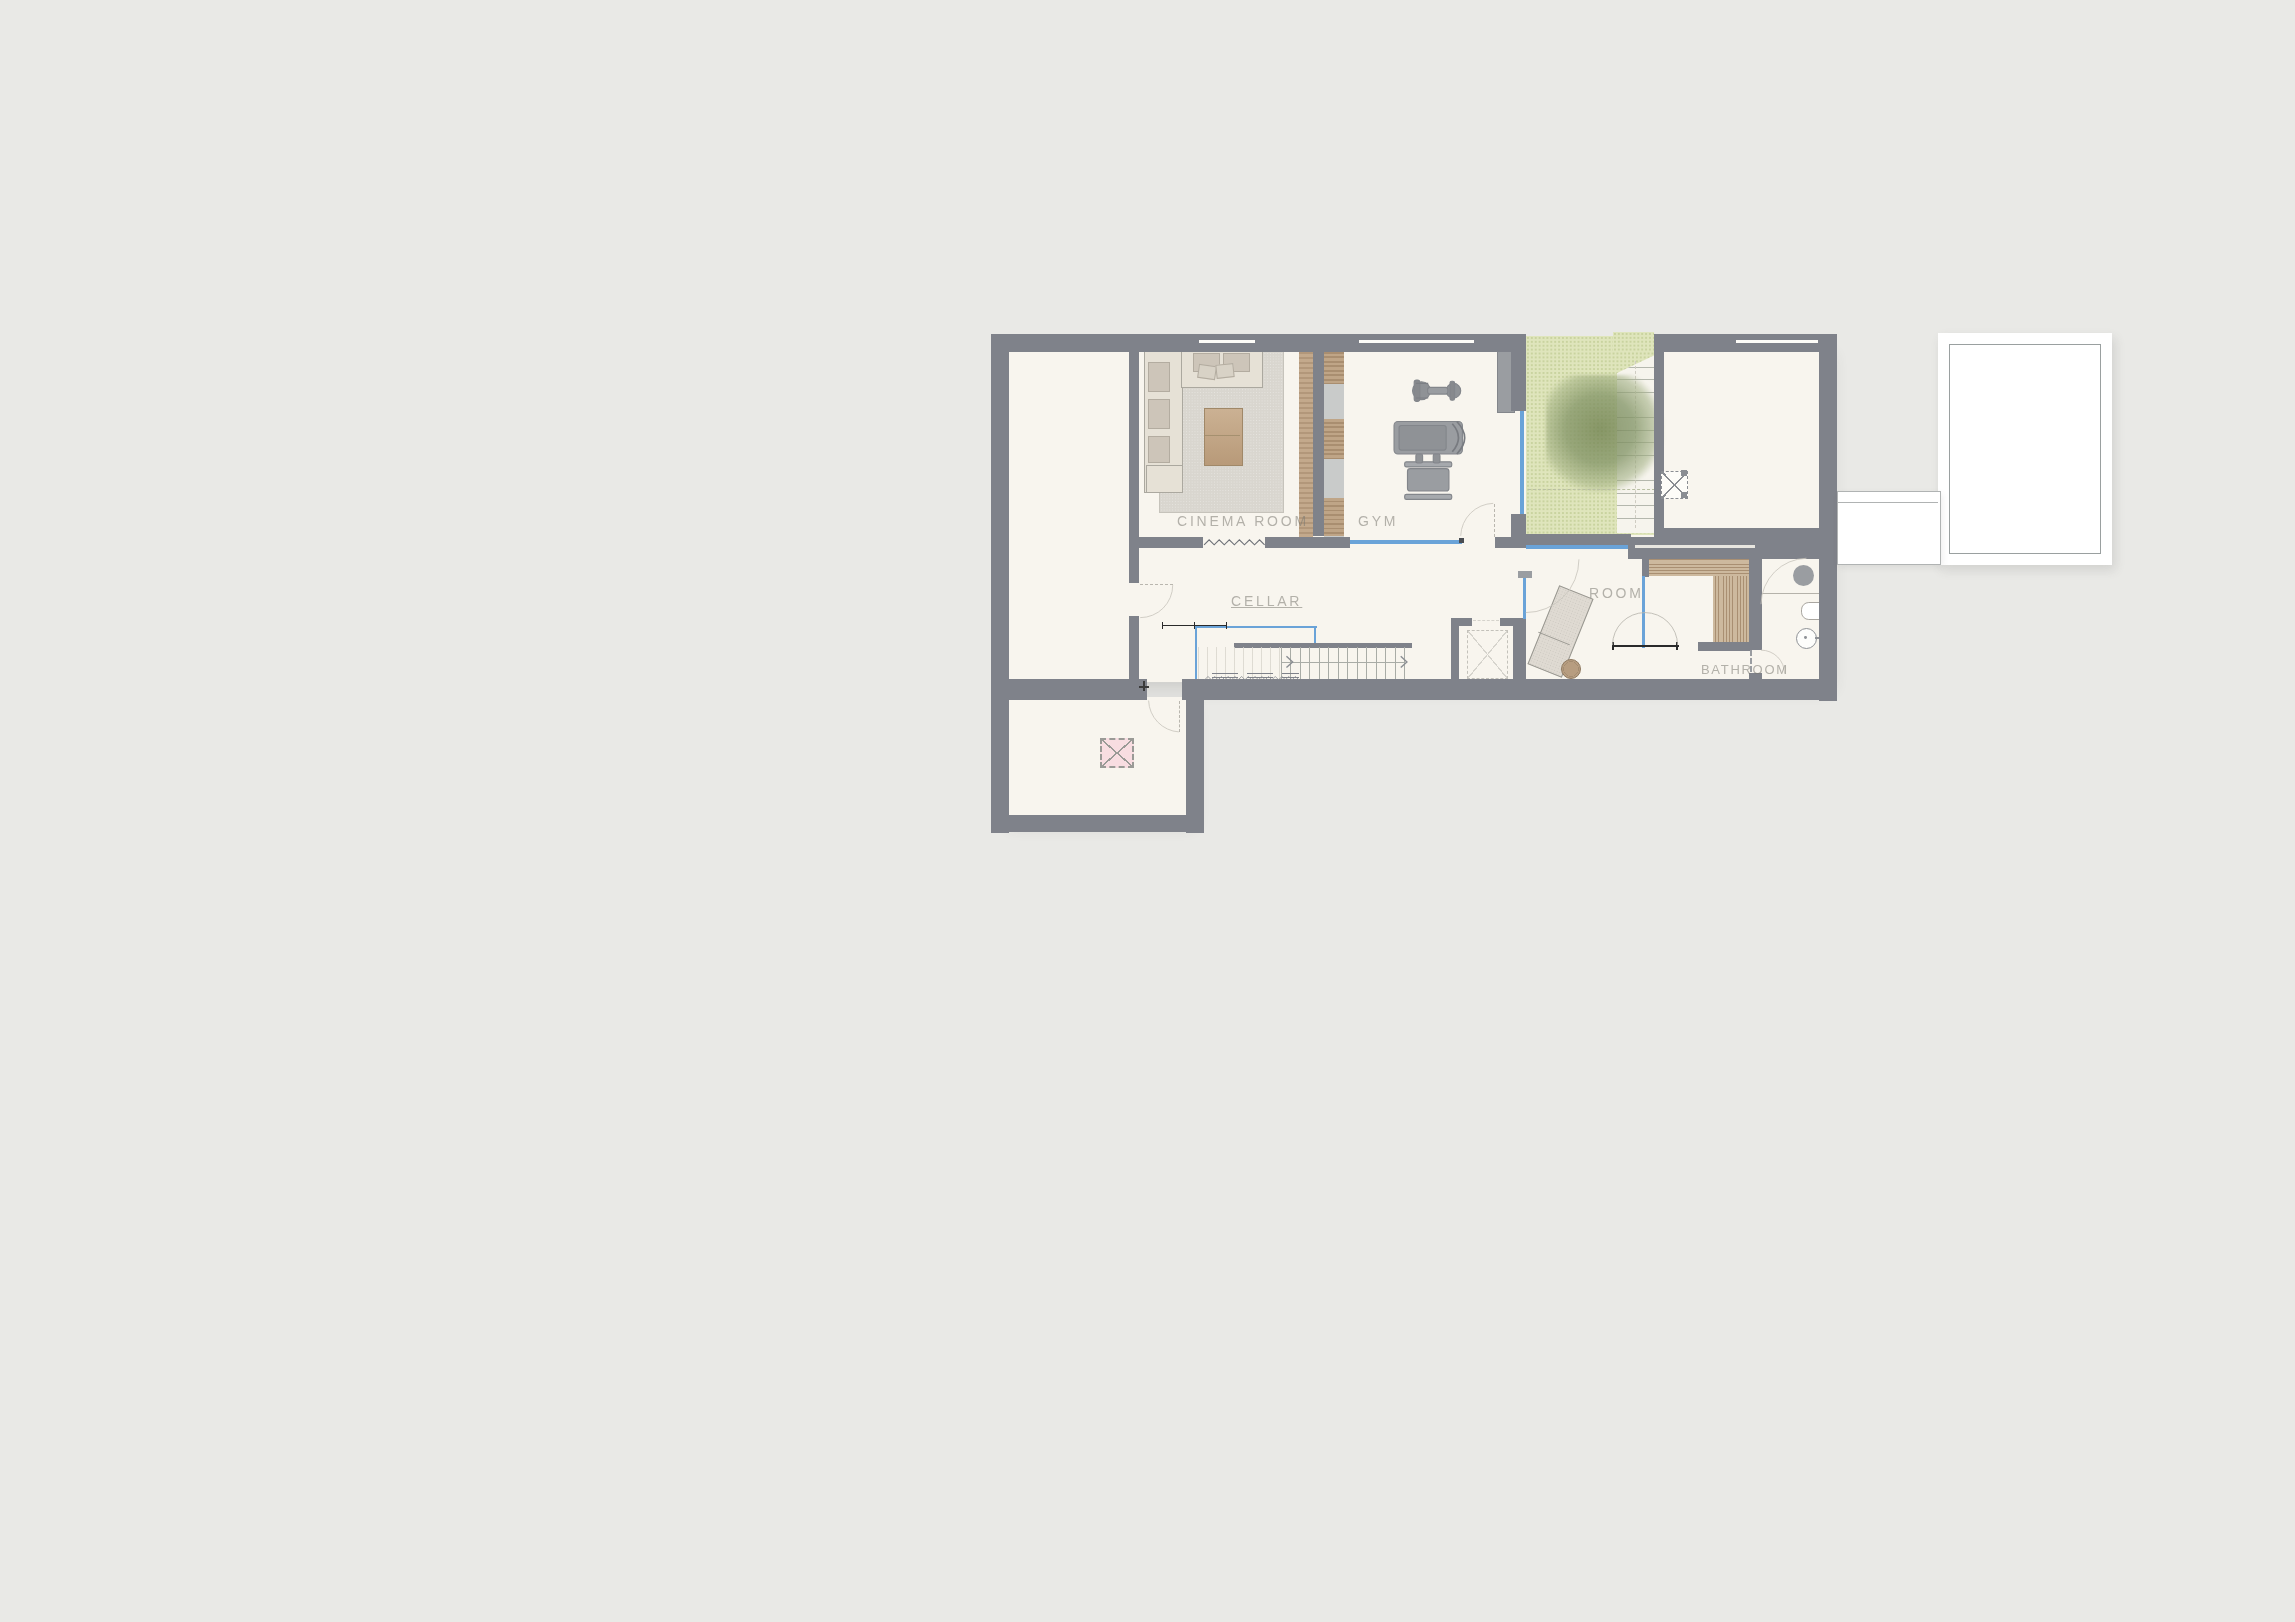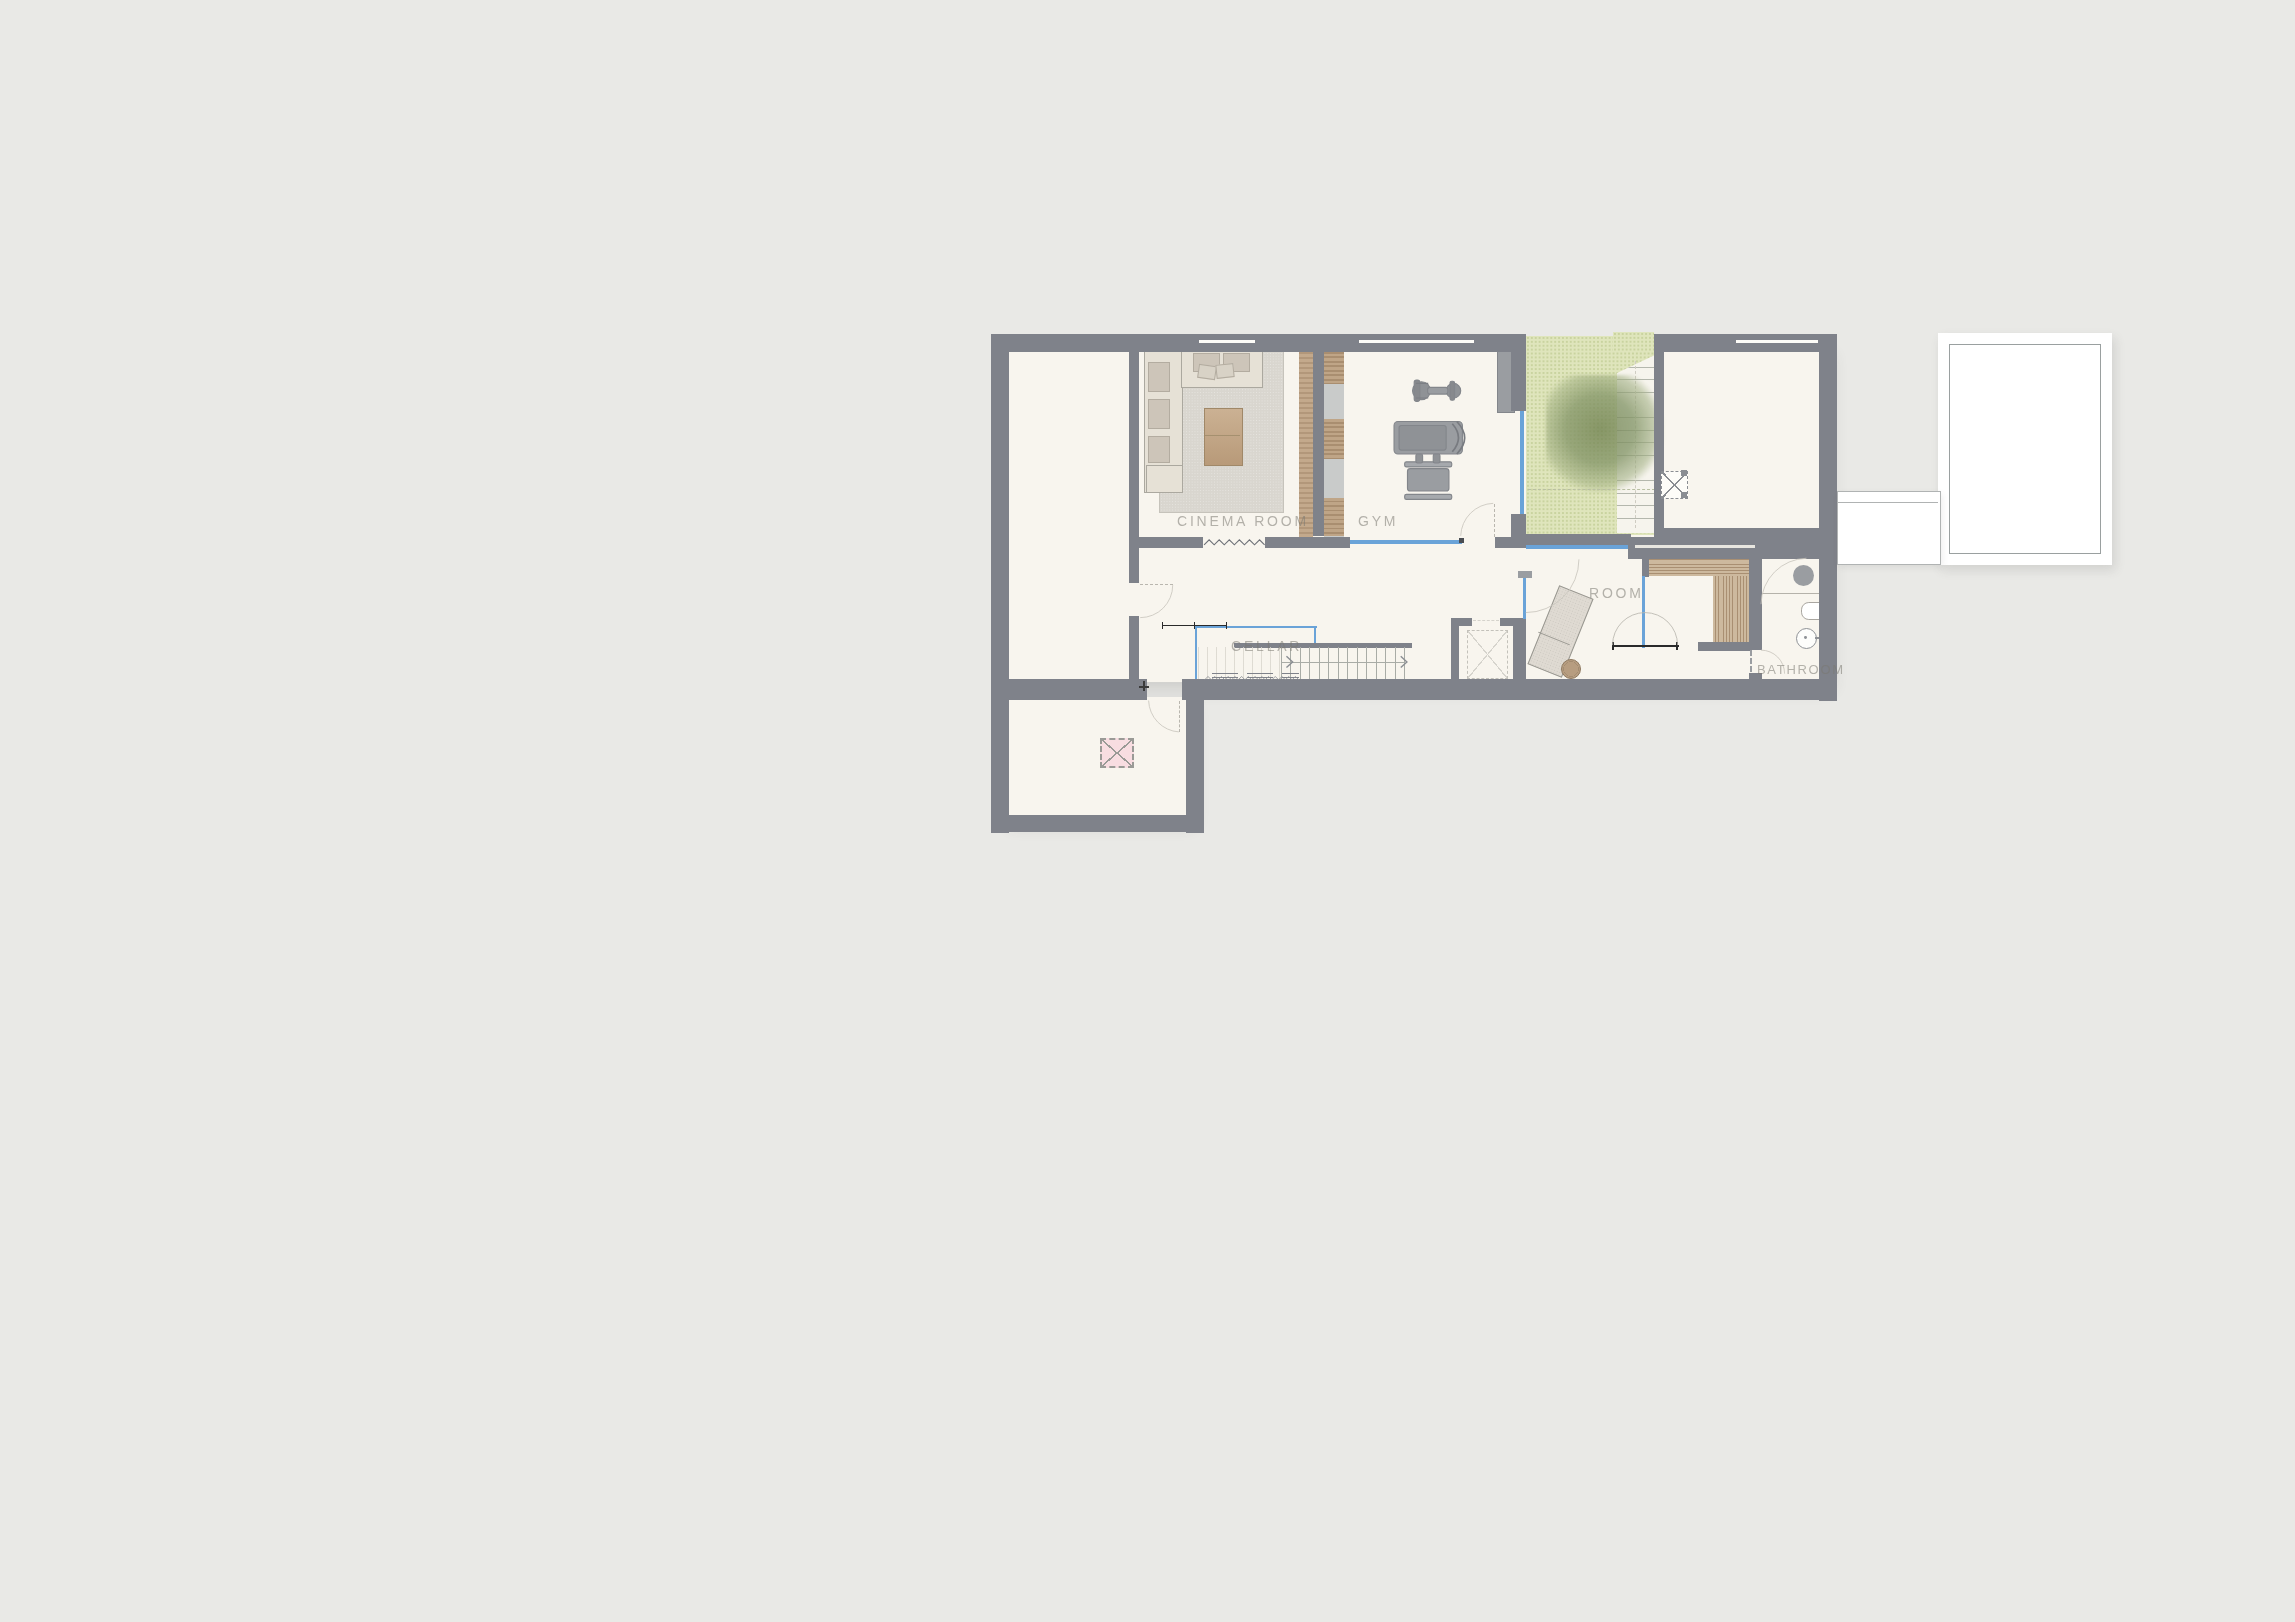--- a/index.html
+++ b/index.html
@@ -200,23 +200,23 @@
     <g fill="none" stroke="#8b8e93" stroke-width="2.5">
       <path d="M2296,1171 L2307,1181 L2296,1191"></path>
       <path d="M2500,1171 L2511,1181 L2500,1191"></path>
     </g>
     <path d="M2149,972 l9,-9 l9,9 l9,-9 l9,9 l9,-9 l9,9 l9,-9 l9,9 l9,-9 l9,9 l9,-9 l9,9" fill="none" stroke="#6f7278" stroke-width="2"></path>
     <path d="M2150,1213 l6,-6 l6,6 l6,-6 l6,6 l6,-6 l6,6 l6,-6 l6,6 l6,-6 l6,6 l6,-6 l6,6 l6,-6 l6,6 l6,-6 l6,6 l6,-6 l6,6 l6,-6 l6,6 l6,-6 l6,6 l6,-6 l6,6 l6,-6 l6,6 l6,-6 l6,6" fill="none" stroke="#8b8e93" stroke-width="1.5"></path>
   </svg>
 
   <div class="abs label" style="left:1177px;top:513px;">CINEMA ROOM</div>
   <div class="abs label" style="left:1358px;top:513px;">GYM</div>
-  <div class="abs label" style="left:1231px;top:638px;">CELLAR</div>
+  <div class="abs label" style="left:1231px;top:593px;text-decoration:underline;">CELLAR</div>
   <div class="abs label" style="left:1589px;top:585px;">ROOM</div>
-  <div class="abs label" style="left:1757px;top:662px;font-size:13px;letter-spacing:1.7px;">BATHROOM</div>
+  <div class="abs label" style="left:1701px;top:662px;font-size:13px;letter-spacing:1.7px;">BATHROOM</div>
 
   <div class="abs patio" style="left:1938px;top:333px;width:174px;height:232px;"></div>
   <div class="abs patio-inner" style="left:1949px;top:344px;width:150px;height:208px;"></div>
   <div class="abs smallrect" style="left:1837px;top:491px;width:102px;height:72px;"></div>
   <div class="abs" style="left:1838px;top:502px;width:100px;height:0;border-top:0.8px solid #b0b3b3;"></div>
 
 </div>
 
 
 </body></html>

